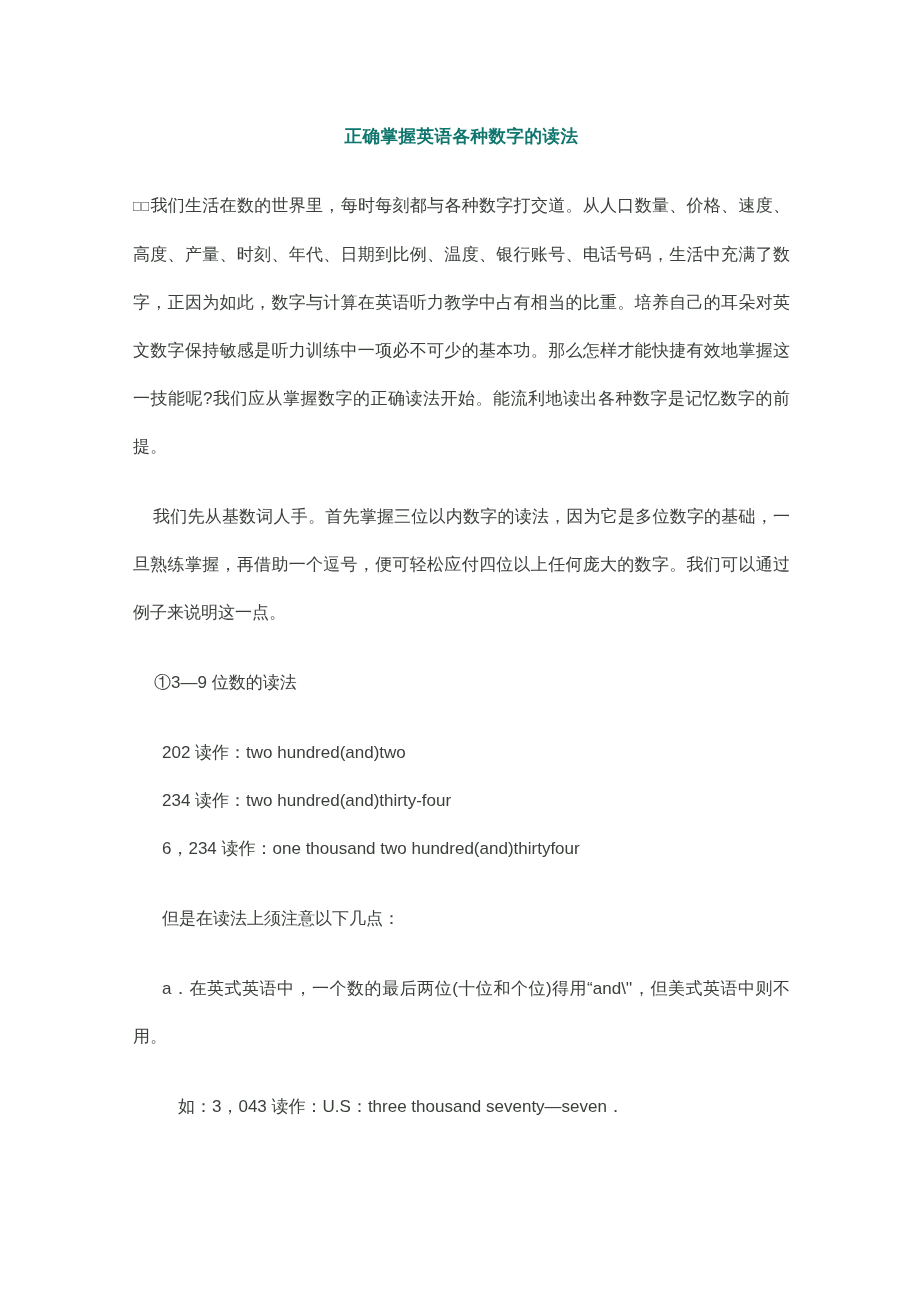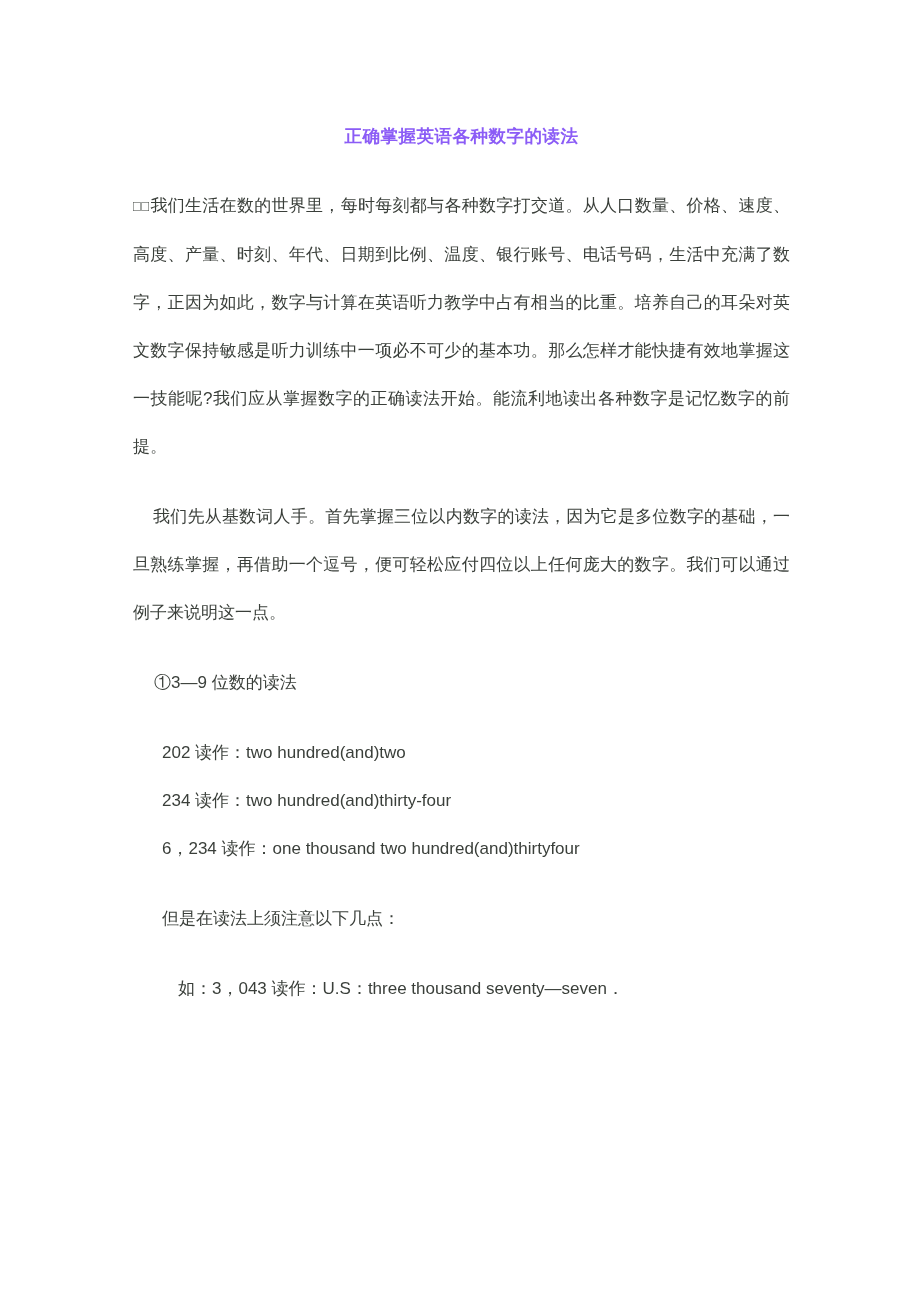--- a/index.html
+++ b/index.html
@@ -21,21 +21,21 @@
   }
   .page p {
     margin: 22px 0 0 0;
     line-height: 48px;
   }
   .doc-title {
     margin: 0 !important;
     text-align: center;
     font-weight: bold;
     font-size: 17.5px;
-    color: #8b5cf6;
+    color: #0f766e;
     letter-spacing: 0.5px;
   }
   .justify {
     text-align: justify;
     text-justify: inter-ideograph;
   }
   .indent-first {
     text-indent: 20px;
   }
   .indent-sub {
@@ -81,16 +81,17 @@
   <p class="indent-sub">①3—9 位数的读法</p>
 
   <p class="indent-ex">202 读作：two hundred(and)two</p>
 
   <p class="indent-ex no-gap">234 读作：two hundred(and)thirty-four</p>
 
   <p class="indent-ex no-gap">6，234 读作：one thousand two hundred(and)thirtyfour</p>
 
   <p class="indent-note">但是在读法上须注意以下几点：</p>
 
+  <p class="justify note-a">a．在英式英语中，一个数的最后两位(十位和个位)得用“and\''，但美式英语中则不用。</p>
 
   <p class="indent-us">如：3，043 读作：U.S：three thousand seventy—seven．</p>
 
 </div>
 
 </body></html>

